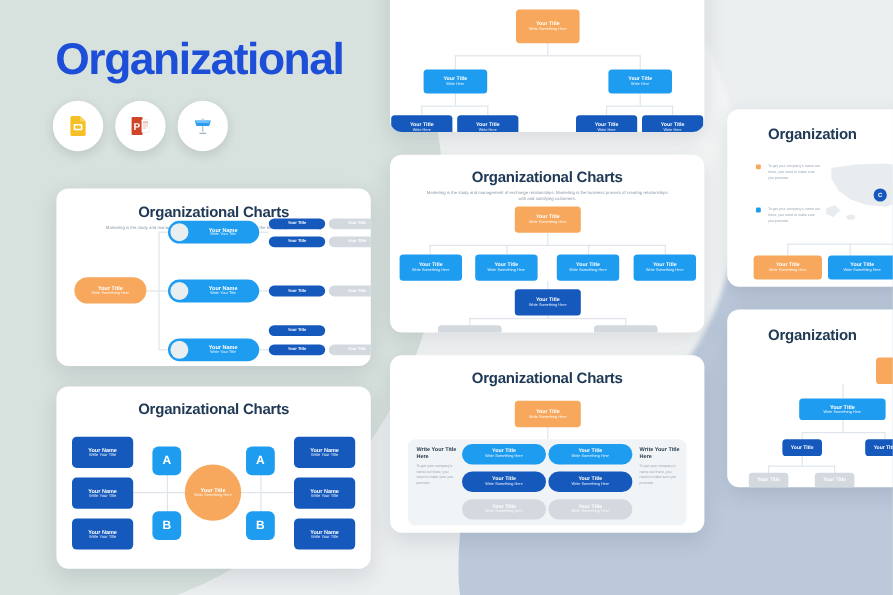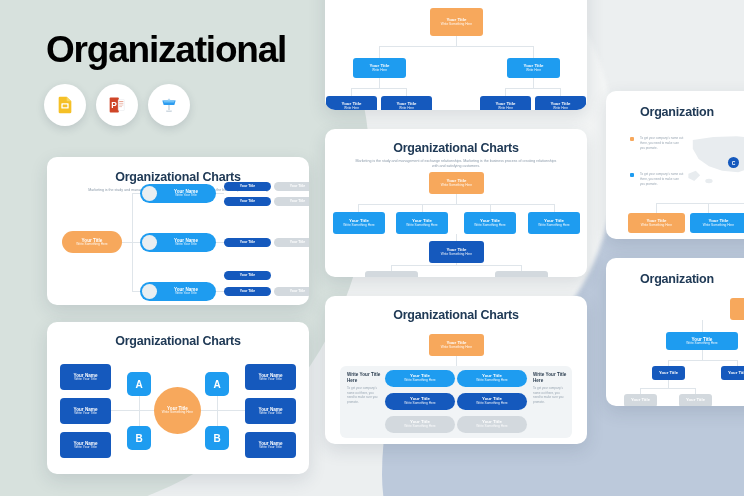--- a/index.html
+++ b/index.html
@@ -34,21 +34,21 @@
     text-align:center;font-weight:bold;color:#203a56;
     letter-spacing:-.2px;
   }
   .card-sub{
     text-align:center;color:#8a99a8;line-height:1.45;
   }
 
   
   #hero-title{
     position:absolute;left:46px;top:31px;
-    font-size:37px;font-weight:bold;color:#000000;
+    font-size:37px;font-weight:bold;color:#1d4ed8;
     letter-spacing:-1.2px;line-height:1;
   }
   #app-icons{position:absolute;left:44px;top:84px;display:flex;gap:10px;}
   .app-icon{
     width:42px;height:42px;border-radius:50%;background:#fff;
     box-shadow:0 3px 9px rgba(40,55,75,.15);
     display:flex;align-items:center;justify-content:center;
   }
 
   

